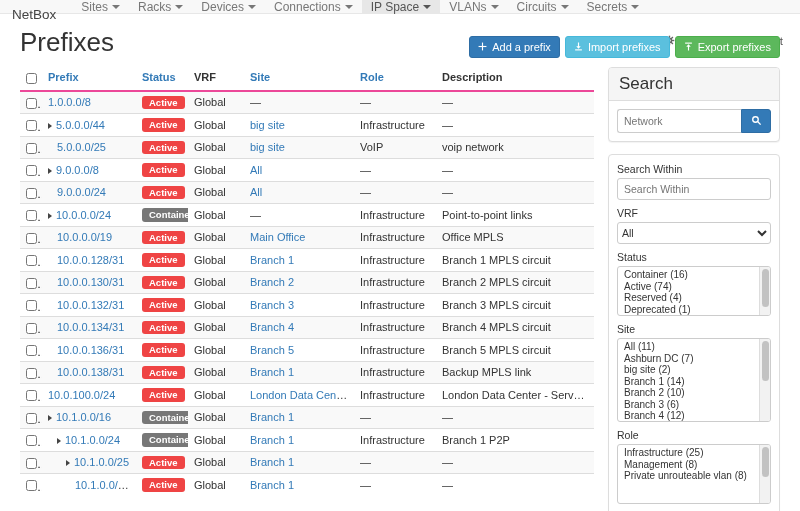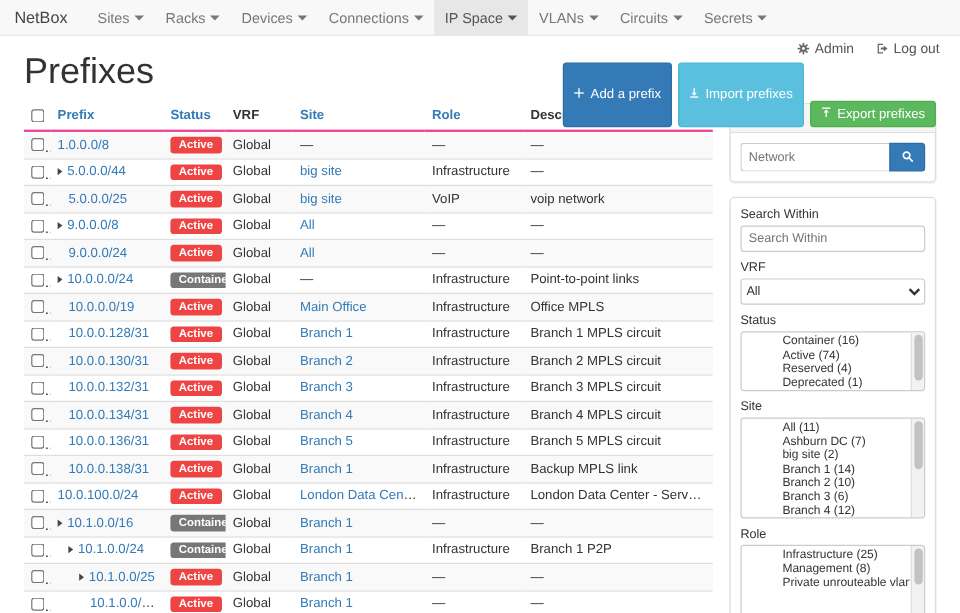--- a/index.html
+++ b/index.html
@@ -7,21 +7,21 @@
   body {
     width: 800px; height: 511px; overflow: hidden;
     background: #fff; color: #333;
     font-family: "Liberation Sans", "DejaVu Sans", sans-serif;
     font-size: 12px;
   }
   a { text-decoration: none; }
 
   
   .navbar {
-    height: 30px; background: #f8f8f8; border-bottom: 1px solid #e7e7e7;
+    height: 14px; background: #f8f8f8; border-bottom: 1px solid #e7e7e7;
     display: flex; align-items: stretch; padding-left: 12px;
   }
   .brand { line-height: 30px; font-size: 13.5px; color: #444; margin-right: 16px; }
   .navbar-menu { display: flex; align-items: stretch; }
   .nav-item {
     display: flex; align-items: center; padding: 0 9px;
     color: #777; font-size: 12px; white-space: nowrap; justify-content: space-between;
   }
   .nav-item.active { background: #e7e7e7; color: #555; }
   .caret {
@@ -32,34 +32,34 @@
   .nav-user {
     display: flex; align-items: flex-start; gap: 4px; padding: 0 9px;
     color: #555; font-size: 11.5px; white-space: nowrap; margin-top: 35px;
   }
   .nav-user .icon { display: inline-flex; }
 
   
   .container { padding: 0 20px; }
   .page-header { position: relative; }
   .action-buttons { position: absolute; right: 0; top: 9px; display: flex; gap: 5px; }
-  .page-title { font-size: 30px; font-weight: normal; margin: 13px 0 9px; color: #333; }
+  .page-title { font-size: 26px; font-weight: normal; margin: 13px 0 9px; color: #333; }
   .content-row { display: flex; align-items: flex-start; }
   .main { flex: 1; min-width: 0; margin-right: 14px; }
   .sidebar { width: 172px; flex-shrink: 0; }
 
   
   .btn {
     display: inline-flex; align-items: center; gap: 5px;
     font-size: 11px; padding: 4px 8px; border-radius: 3px;
     color: #fff; border: 1px solid rgba(0,0,0,.15); cursor: pointer; white-space: nowrap;
   }
   .btn-primary { background: #337ab7; border-color: #2e6da4; }
   .btn-info    { background: #5bc0de; border-color: #46b8da; }
-  .btn-success { background: #5cb85c; border-color: #4cae4c; margin-top: 32px; }
+  .btn-success { background: #5cb85c; border-color: #4cae4c; }
 
   
   table.prefix-table { width: 100%; border-collapse: collapse; font-size: 11px; table-layout: fixed; }
   .prefix-table th {
     text-align: left; font-weight: bold; color: #333;
     padding: 4px 6px 6px; border-bottom: 2px solid #ec4899; white-space: nowrap;
   }
   .th-link { color: #337ab7; font-weight: bold; }
   .prefix-table td {
     padding: 4px 6px; border-top: 1px solid #ddd;
@@ -81,21 +81,21 @@
   .label-primary { background: #ef4444; }
   .label-default { background: #777; }
 
   
   .panel {
     border: 1px solid #ddd; border-radius: 4px; margin-bottom: 12px;
     background: #fff; box-shadow: 0 1px 1px rgba(0,0,0,.05);
   }
   .panel-heading {
     background: #f5f5f5; border-bottom: 1px solid #ddd;
-    padding: 6px 10px; font-size: 10px; color: #333; border-radius: 3px 3px 0 0;
+    padding: 6px 10px; font-size: 17px; color: #333; border-radius: 3px 3px 0 0;
   }
   .panel-body { padding: 8px; }
   .search-group { display: flex; }
   .search-input {
     flex: 1; min-width: 0; height: 24px; border: 1px solid #ccc; border-right: none;
     border-radius: 3px 0 0 3px; padding: 3px 6px; font-size: 10.5px; color: #555; font-family: inherit;
   }
   .search-btn {
     width: 30px; height: 24px; background: #337ab7; border: 1px solid #2e6da4;
     border-radius: 0 3px 3px 0; display: flex; align-items: center; justify-content: center; cursor: pointer; padding: 0;
@@ -108,21 +108,21 @@
   }
   .vrf-select {
     width: 100%; height: 22px; border: 1px solid #ccc; border-radius: 3px;
     font-size: 10.5px; font-family: inherit; background: #fff; color: #333;
   }
   .listbox {
     position: relative; width: 100%; border: 1px solid #ccc; border-radius: 3px;
     background: #fff; overflow: hidden;
   }
   .listbox .opts { padding: 2px 12px 2px 0; }
-  .opt { font-size: 10px; line-height: 11.5px; padding: 0 6px; white-space: nowrap; overflow: hidden; margin-left: 28px; }
+  .opt { font-size: 10px; line-height: 11.5px; padding: 0 6px; white-space: nowrap; overflow: hidden; }
   .sb { position: absolute; top: 0; right: 0; bottom: 0; width: 11px; background: #f2f2f2; border-left: 1px solid #ddd; }
   .sb .thumb { position: absolute; left: 1.5px; width: 7px; background: #c2c2c2; border-radius: 4px; }
   .lb-status { height: 50px; }
   .lb-site   { height: 84px; }
   .lb-role   { height: 60px; }
 </style>
 </head>
 <body>
 
 <div class="navbar">

